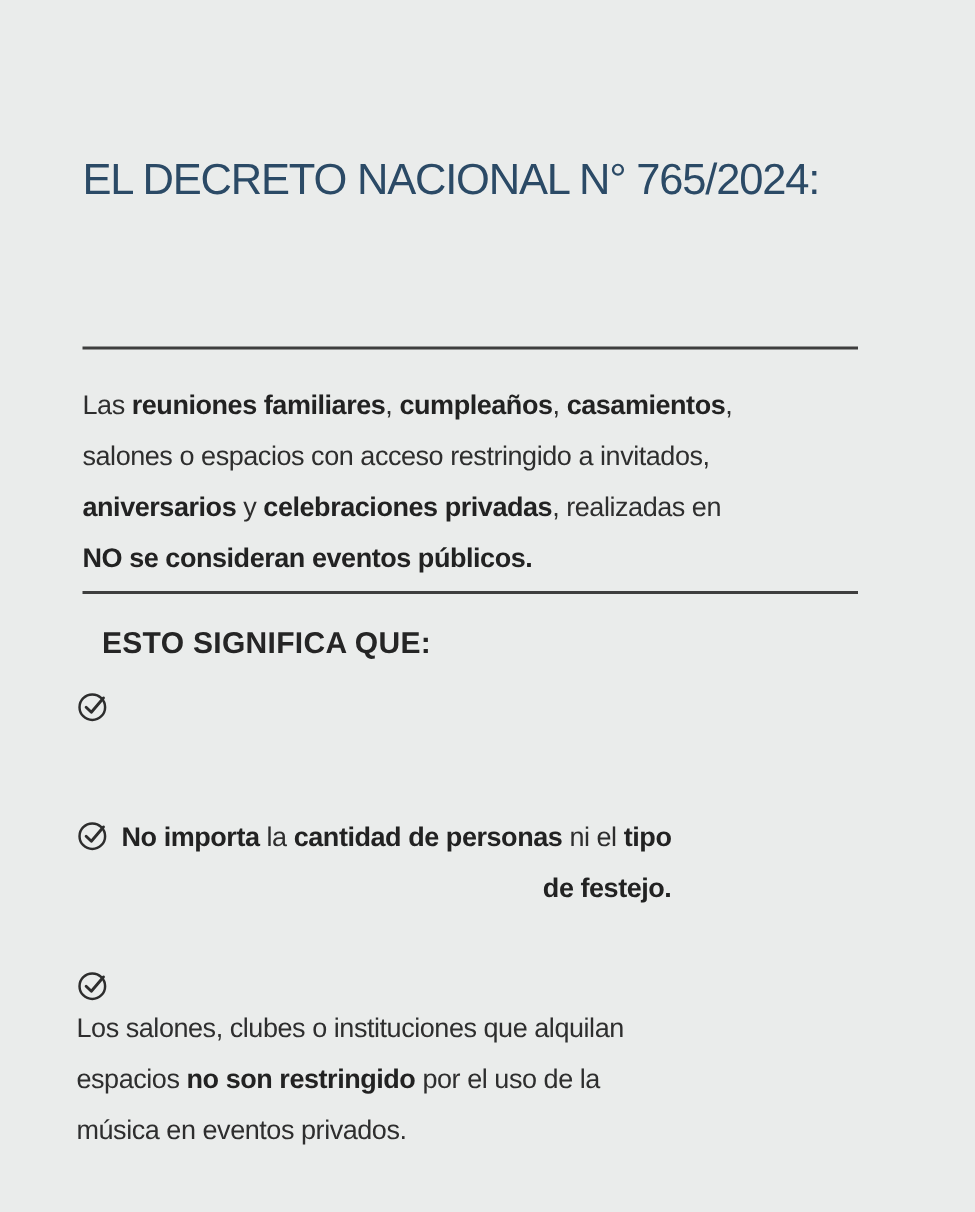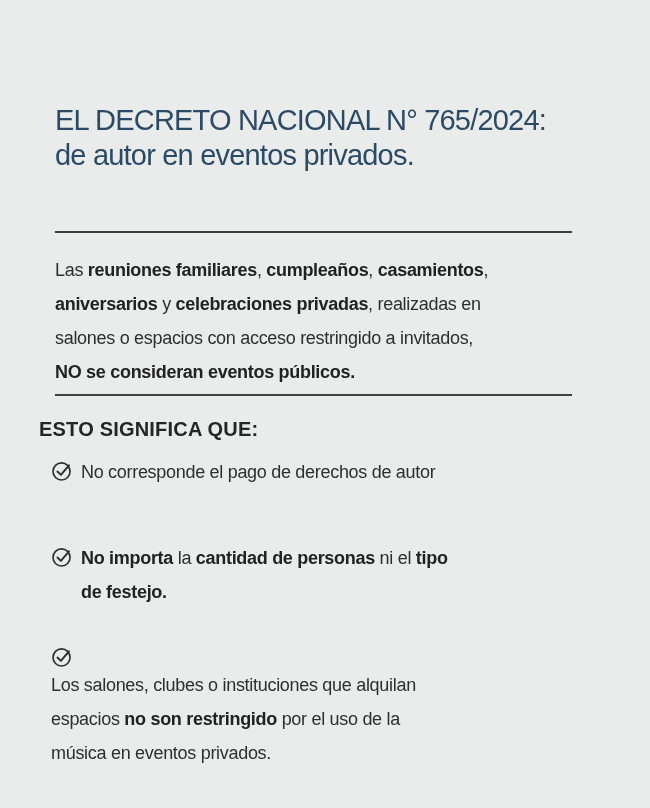--- a/index.html
+++ b/index.html
@@ -35,77 +35,75 @@
     font-size:18px;
     line-height:34px;
     letter-spacing:-0.3px;
     color:#2e2e2e;
     white-space:nowrap;
   }
   .bodytext b{color:#222;}
   .intro{left:55px;top:253px;}
   
   .heading{
-    left:39px;top:418px;
+    left:68px;top:418px;
     font-size:20px;
     font-weight:700;
     letter-spacing:0.2px;
     color:#252525;
     white-space:nowrap;
   }
   
   .bullet{
     left:51px;
     display:flex;
     align-items:flex-start;
   }
   .bullet-1{top:455px;}
-  .bullet-2{top:541px;}
+  .bullet-2{top:541px;text-align:right;}
   .bullet-3{top:641px;flex-direction:column;}
   .check{
     flex:0 0 auto;
     width:22px;height:22px;
     margin-top:5px;
     margin-right:8px;
   }
   .check svg{display:block;width:22px;height:22px;}
   .bullet .bodytext{white-space:nowrap;}
 </style>
 </head>
 <body>
 
 <div id="canvas">
 
   <div class="abs title">
     <div>EL DECRETO NACIONAL N° 765/2024:</div>
-    <div>de autor en eventos privados.</div>
   </div>
 
   <div class="abs rule rule-1"></div>
 
   <div class="abs bodytext intro">
       <div class="line"><span>Las </span><b>reuniones familiares</b><span>, </span><b>cumpleaños</b><span>, </span><b>casamientos</b><span>,</span></div>
+      <div class="line"><span>salones o espacios con acceso restringido a invitados,</span></div>
       <div class="line"><b>aniversarios</b><span> y </span><b>celebraciones privadas</b><span>, realizadas en</span></div>
-      <div class="line"><span>salones o espacios con acceso restringido a invitados,</span></div>
       <div class="line"><b>NO se consideran eventos públicos.</b></div>
     </div>
 
   <div class="abs rule rule-2"></div>
 
   <div class="abs heading">ESTO SIGNIFICA QUE:</div>
 
   <div class="abs bullet bullet-1">
     <span class="check">
       <svg viewBox="0 0 24 24" fill="none" xmlns="http://www.w3.org/2000/svg">
         <circle cx="11.5" cy="12.5" r="9.3" stroke="#2d2d2d" stroke-width="1.8"></circle>
         <path d="M7 12.6 L10.8 16.2 L19.6 5.8" stroke="#2d2d2d" stroke-width="2.1" stroke-linecap="round" stroke-linejoin="round"></path>
       </svg>
     </span>
     <div class="bodytext">
-        <div class="line"><span>No corresponde el pago de derechos de autor</span></div>
       </div>
   </div>
 
   <div class="abs bullet bullet-2">
     <span class="check">
       <svg viewBox="0 0 24 24" fill="none" xmlns="http://www.w3.org/2000/svg">
         <circle cx="11.5" cy="12.5" r="9.3" stroke="#2d2d2d" stroke-width="1.8"></circle>
         <path d="M7 12.6 L10.8 16.2 L19.6 5.8" stroke="#2d2d2d" stroke-width="2.1" stroke-linecap="round" stroke-linejoin="round"></path>
       </svg>
     </span>

